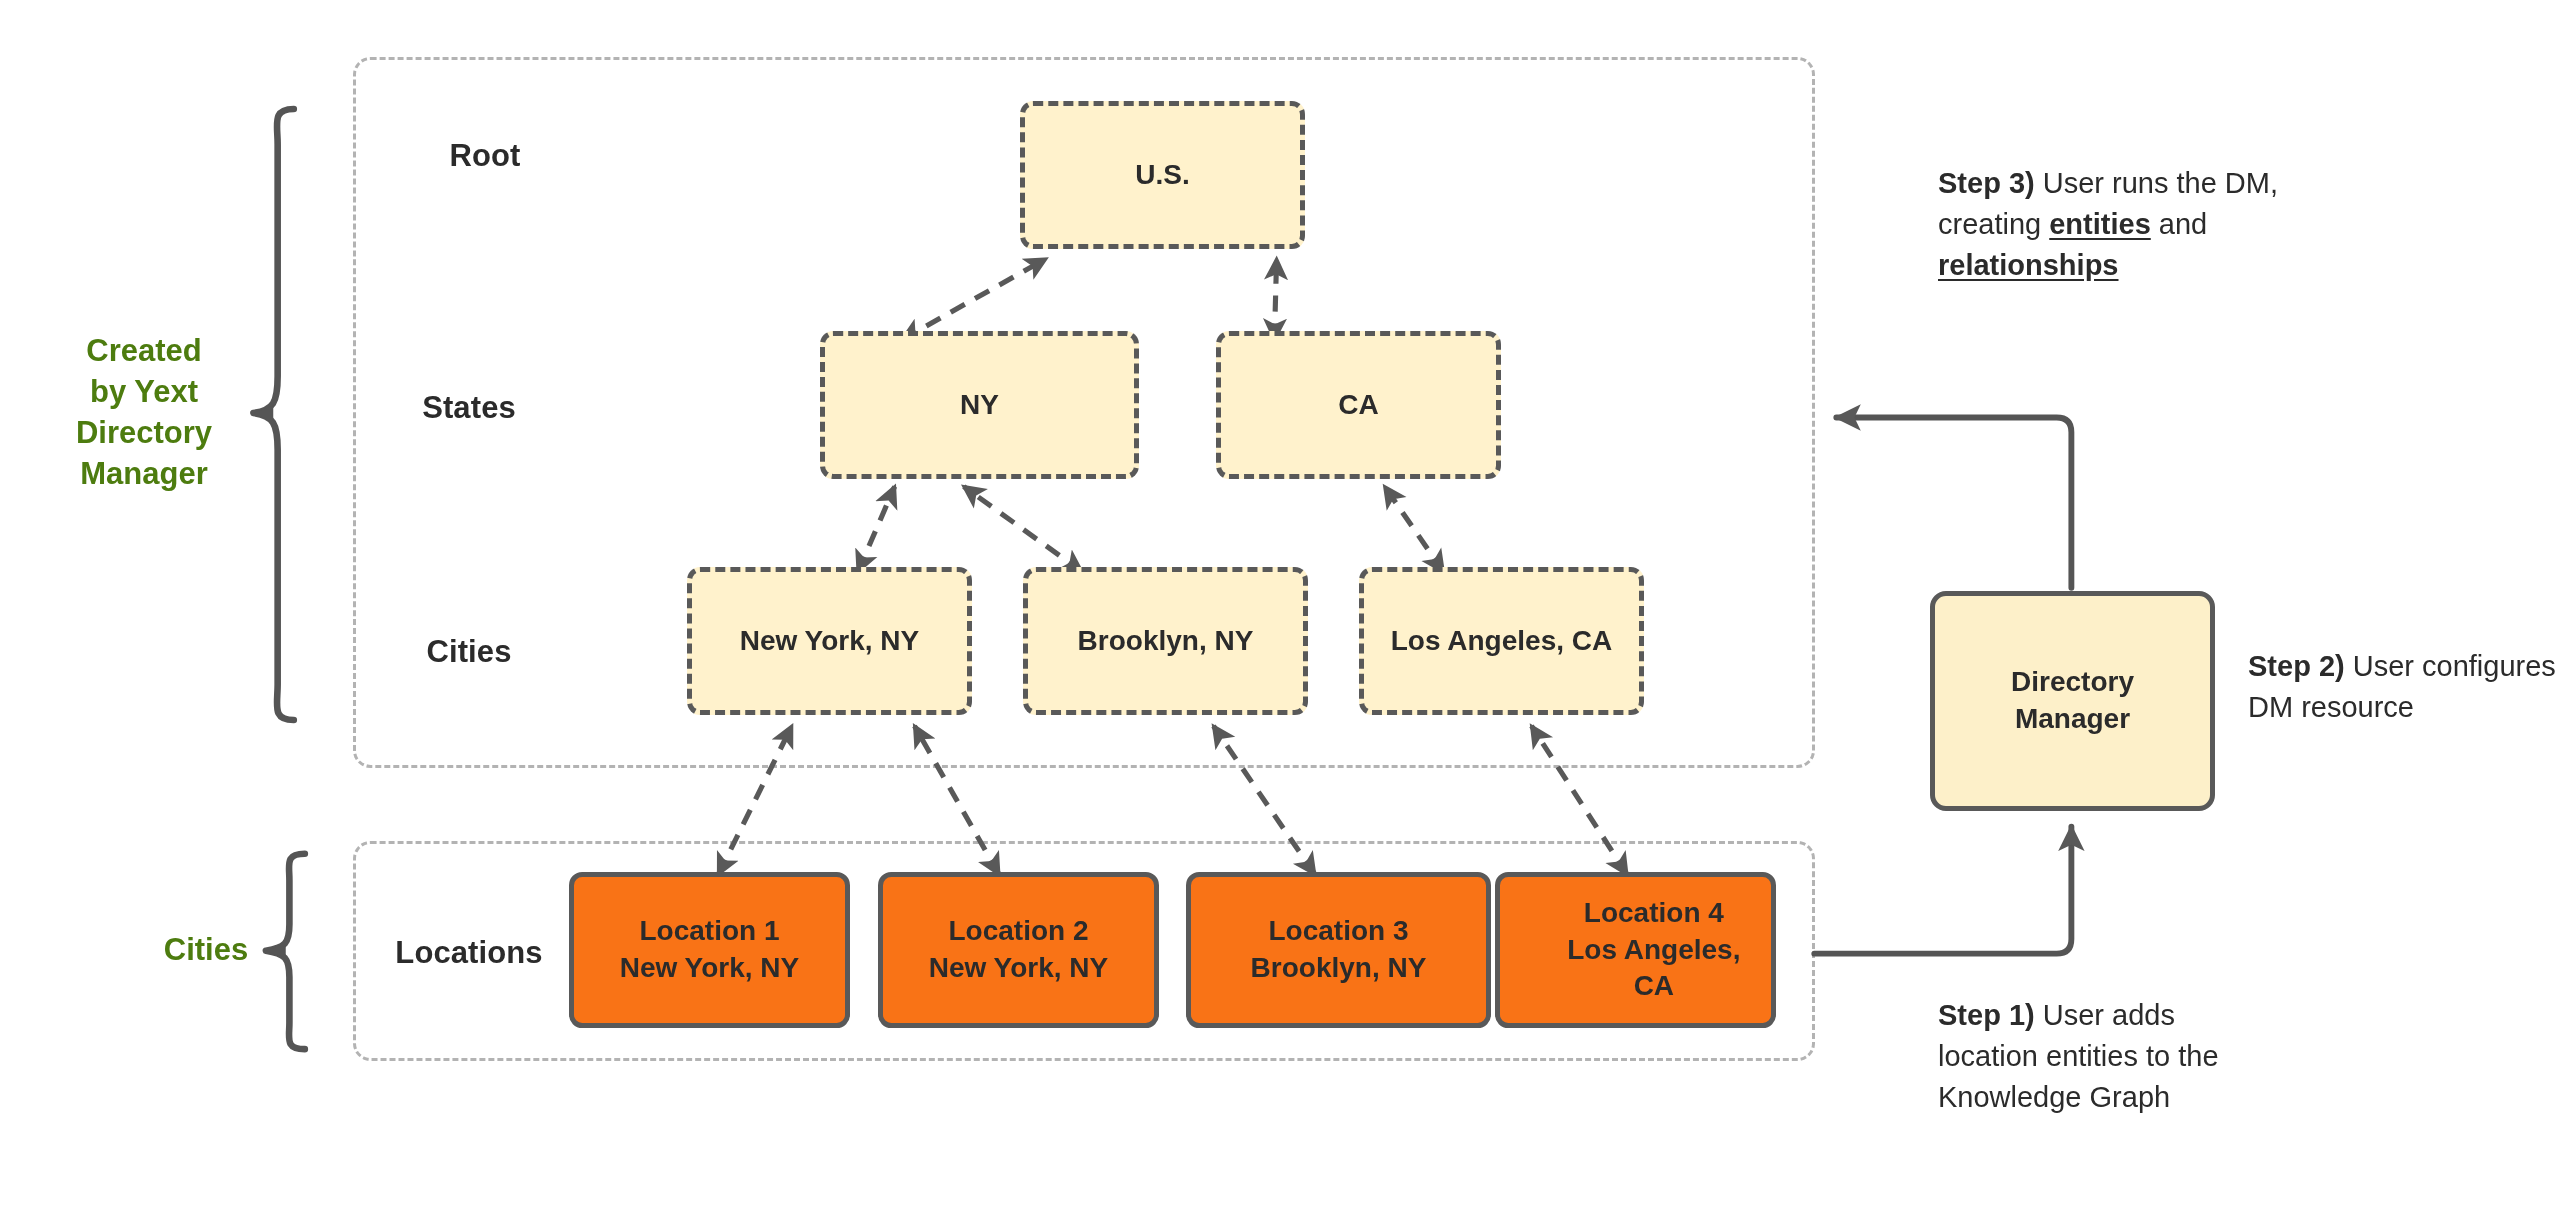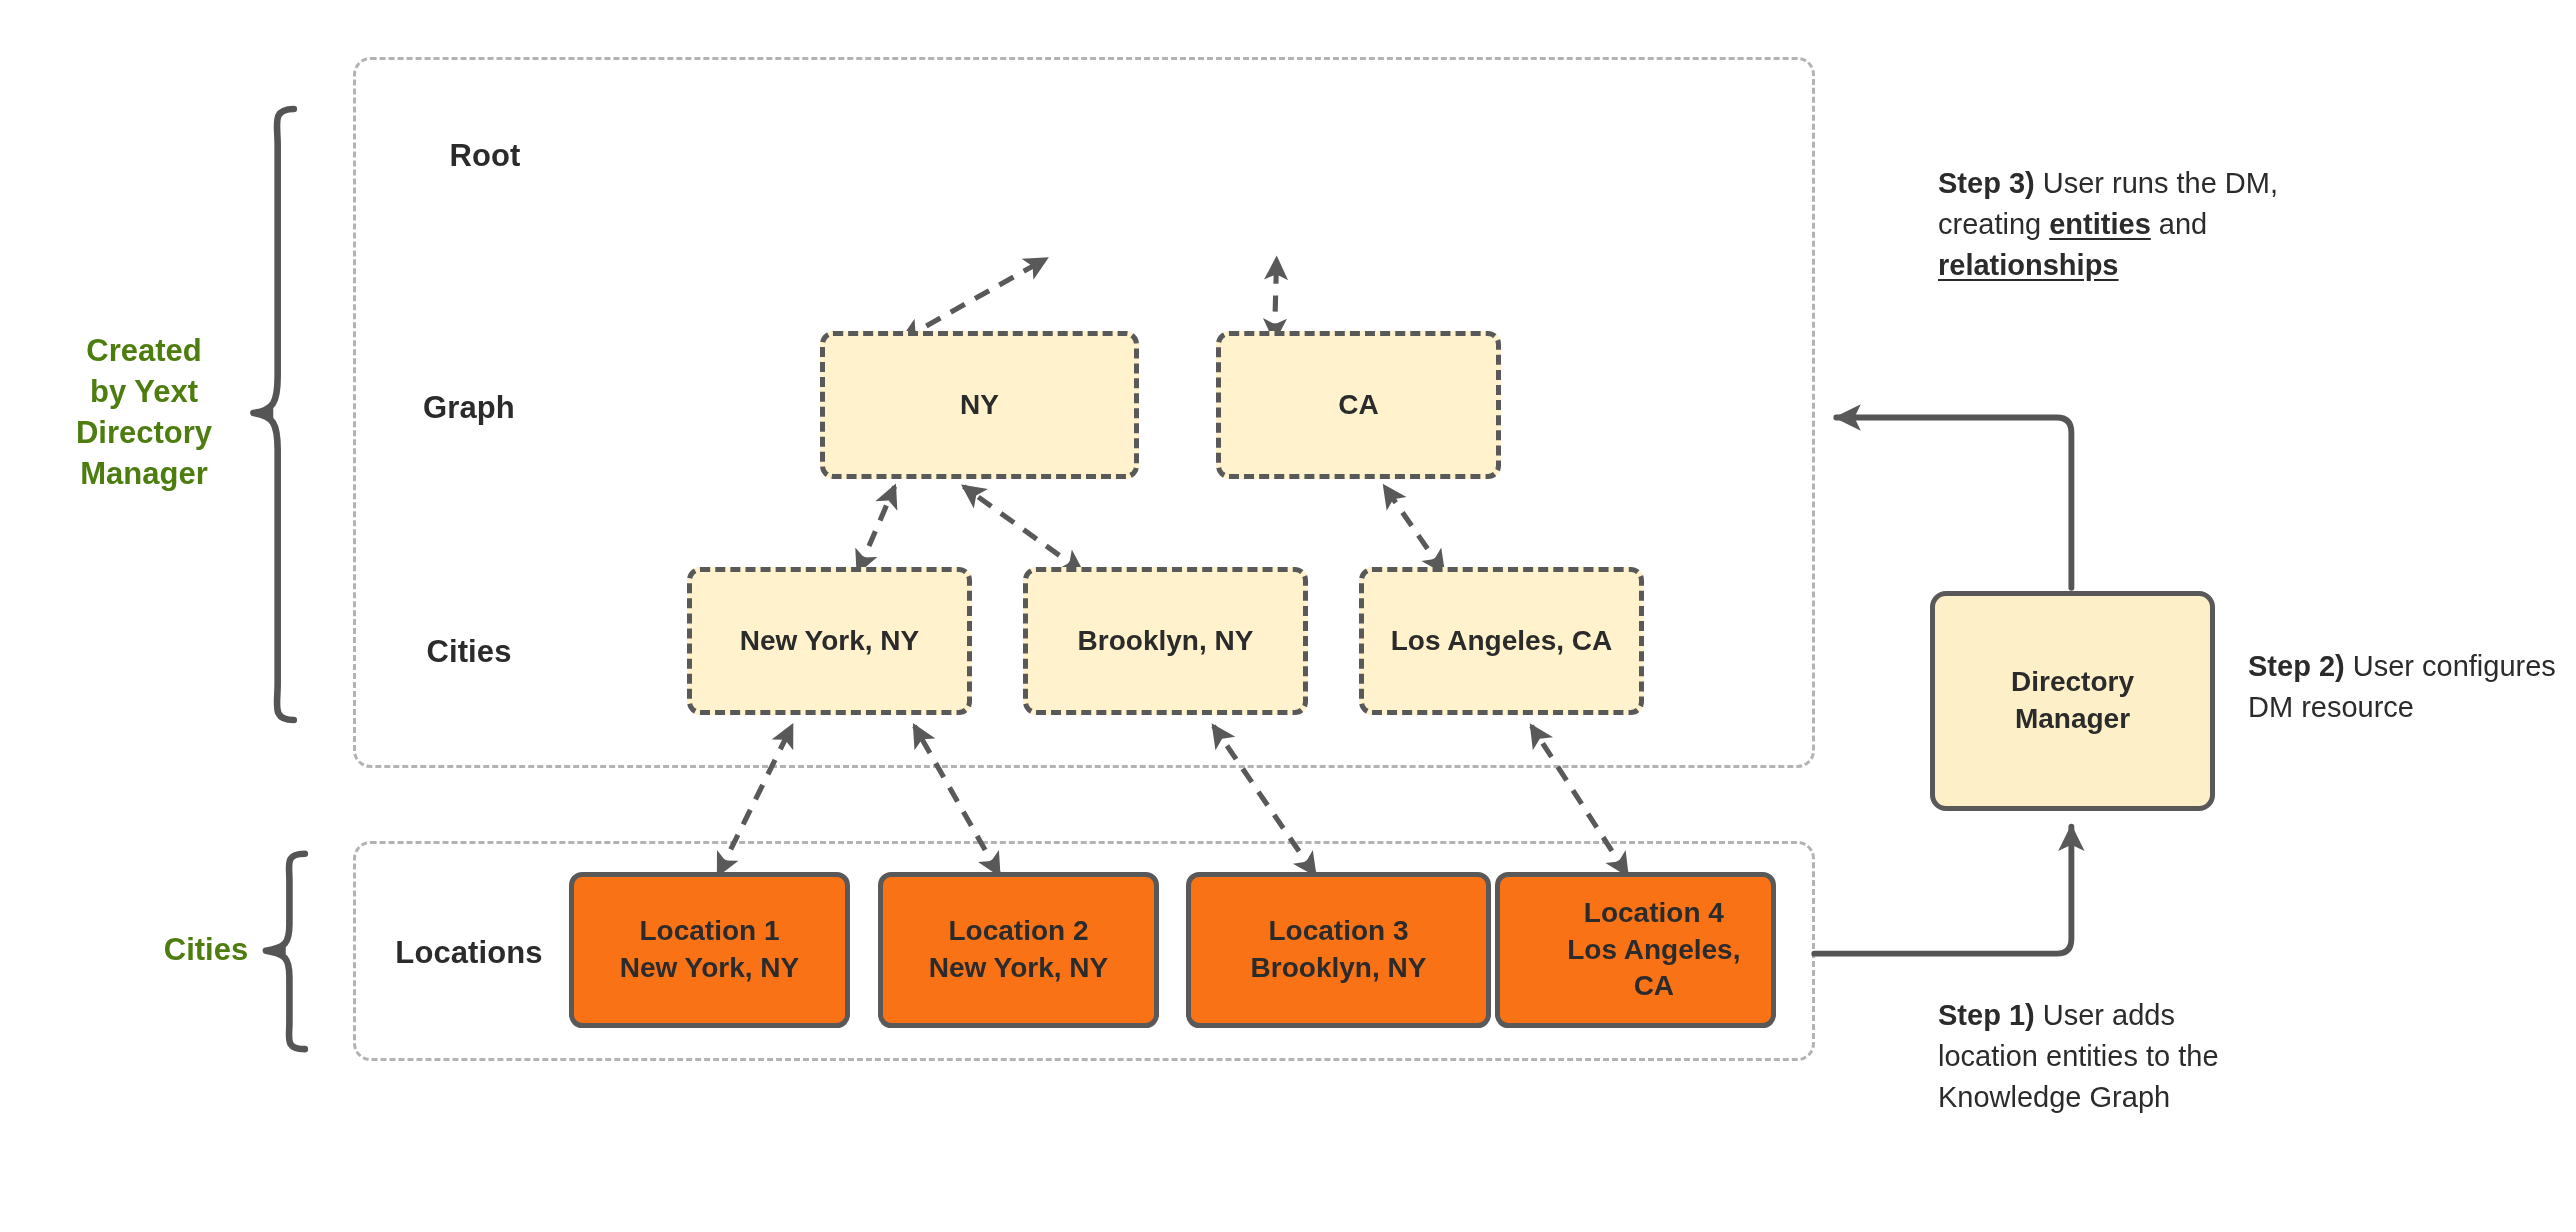--- a/index.html
+++ b/index.html
@@ -190,24 +190,27 @@
 by Yext
 Directory
 Manager</span>
   </div>
 
   <div class="bracket-label" style="left:206px; top:950px; width:169px;">
     <span>Cities</span>
   </div>
 
   <div class="row-label" style="left:485px; top:156px;">Root</div>
-  <div class="row-label" style="left:469px; top:408px;">Graph</div>
+  <div class="row-label" style="left:469px; top:408px;">States</div>
   <div class="row-label" style="left:469px; top:652px;">Cities</div>
   <div class="row-label" style="left:469px; top:953px;">Locations</div>
 
+  <div class="node dm-created" style="left:1020px; top:101px; width:285px; height:148px;">
+    <span>U.S.</span>
+  </div>
 
   <div class="node dm-created" style="left:820px; top:331px; width:319px; height:148px;">
     <span>NY</span>
   </div>
   <div class="node dm-created" style="left:1216px; top:331px; width:285px; height:148px;">
     <span>CA</span>
   </div>
 
   <div class="node dm-created" style="left:687px; top:567px; width:285px; height:148px;">
     <span>New York, NY</span>

